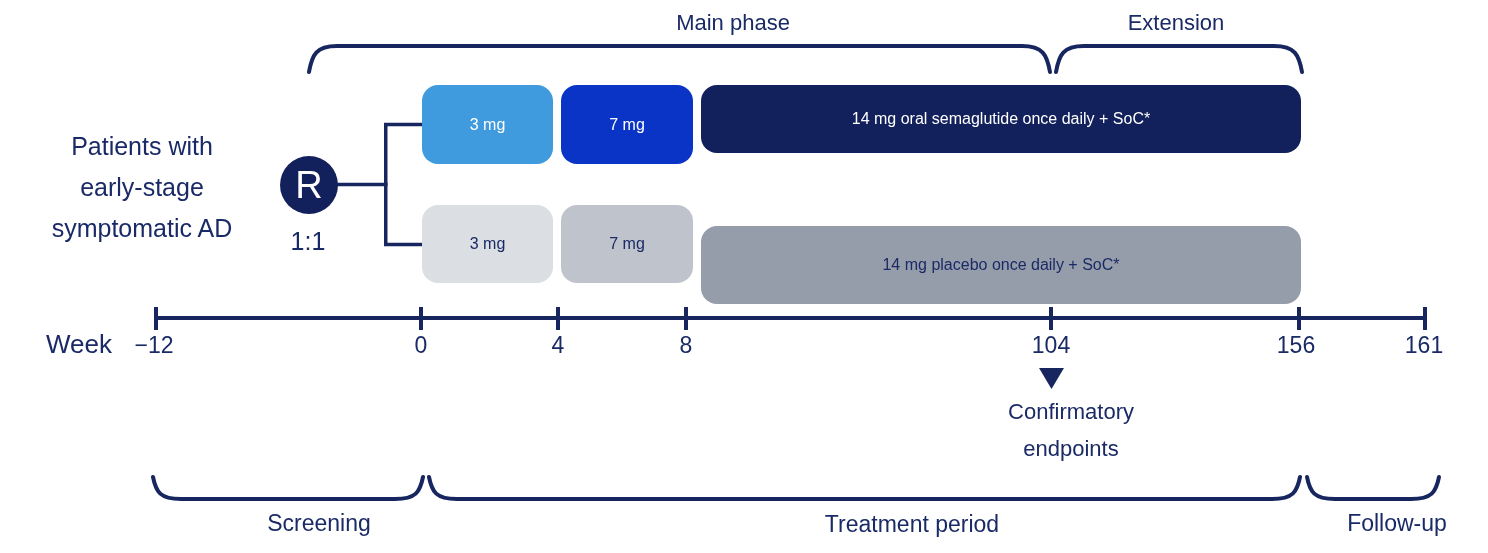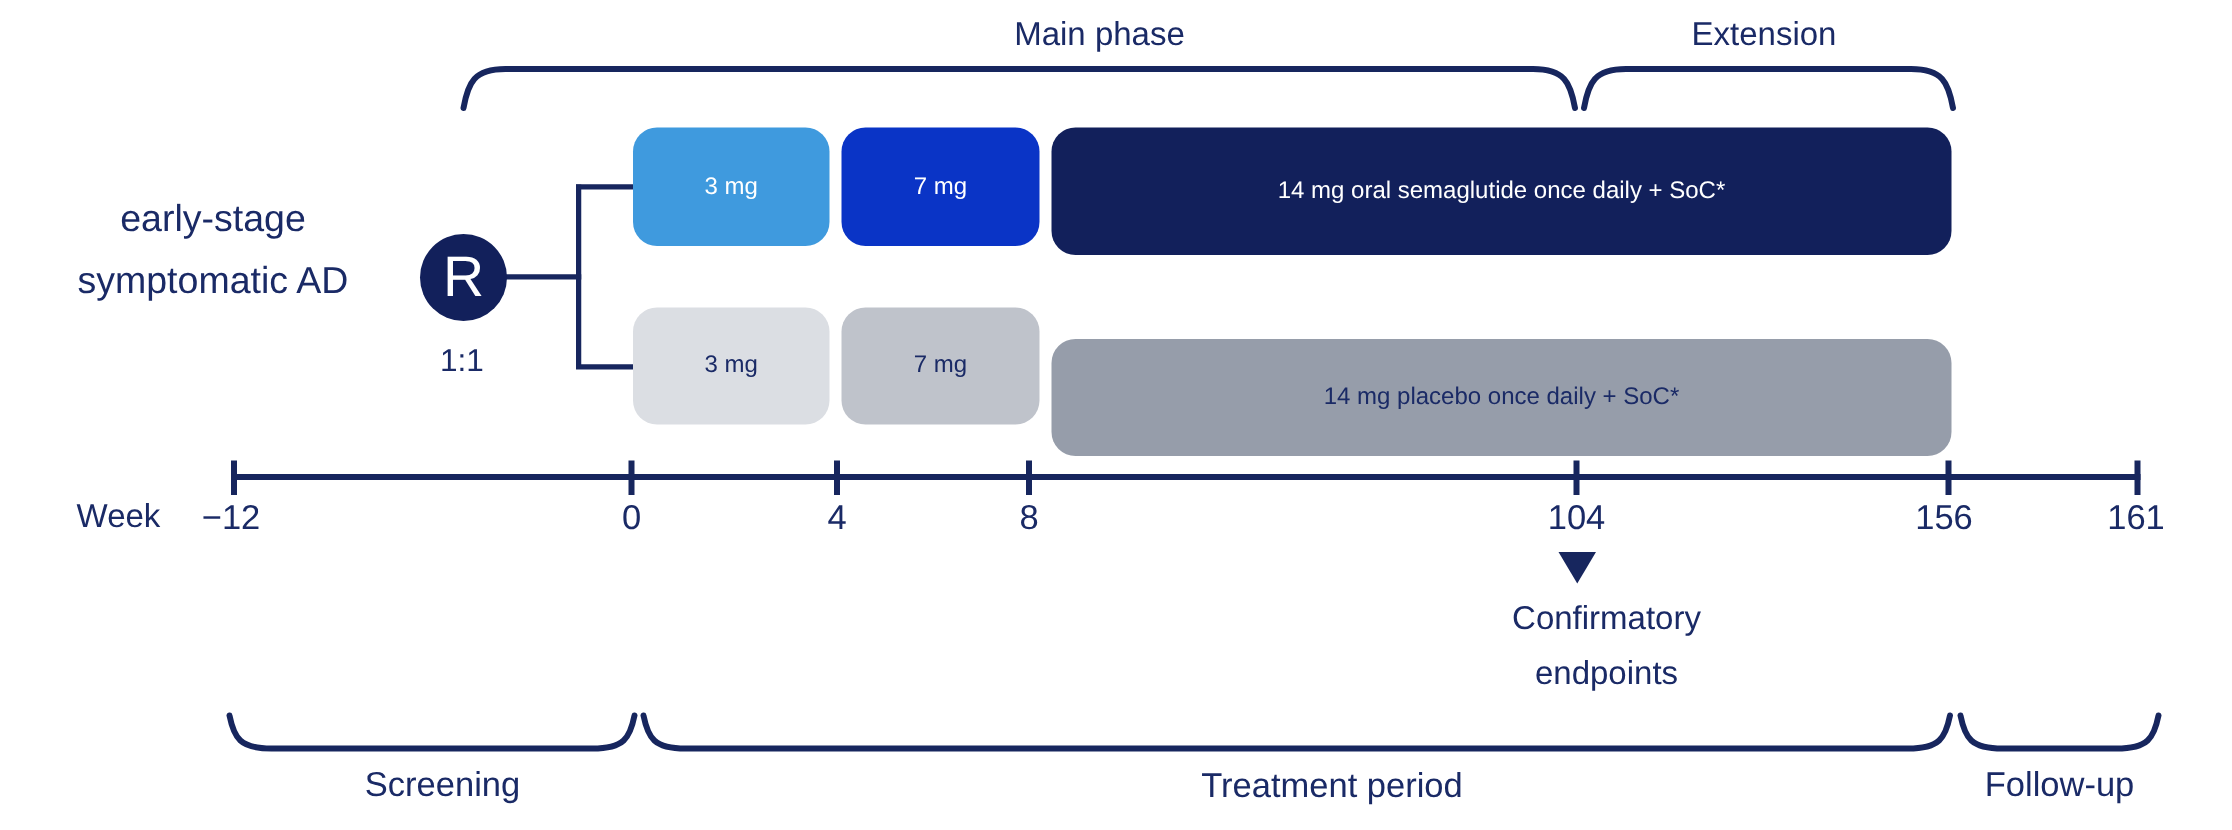--- a/index.html
+++ b/index.html
@@ -15,35 +15,35 @@
   .abs{position:absolute;}
   .center-xy{transform:translate(-50%,-50%);white-space:nowrap;}
   .center-x{transform:translateX(-50%);white-space:nowrap;}
   .phase-label{font-size:22px;}
   .pop-text{width:224px;text-align:center;font-size:25px;line-height:41px;}
   .r-circle{
     width:58px;height:58px;border-radius:50%;background:var(--box-navy,#12205b);
     color:#fff;display:flex;align-items:center;justify-content:center;
     font-size:38px;line-height:1;
   }
-  .ratio{font-size:21px;}
+  .ratio{font-size:25px;}
   .box{
     border-radius:16px;display:flex;align-items:center;justify-content:center;
     font-size:16px;white-space:nowrap;
   }
   .b-lightblue{background:var(--box-lightblue,#3f9ade);color:#fff;}
   .b-blue{background:var(--box-blue,#0a34c6);color:#fff;}
   .b-navy{background:var(--box-navy,#12205b);color:#fff;}
   .b-gray1{background:var(--box-gray-light,#dbdee3);color:var(--ink,#1a2a66);}
   .b-gray2{background:var(--box-gray-mid,#bfc3cb);color:var(--ink,#1a2a66);}
   .b-gray3{background:var(--box-gray-dark,#969daa);color:var(--ink,#1a2a66);margin-top:21px;}
-  .week-label{font-size:22px;text-align:right;}
+  .week-label{font-size:26px;text-align:right;}
   .tick-label{font-size:23px;}
   .annotation{text-align:center;font-size:22px;line-height:37px;}
-  .period-label{font-size:23px;}
+  .period-label{font-size:23px;margin-left:24px;}
   svg.layer{position:absolute;left:0;top:0;}
   .stroke{fill:none;stroke:var(--line,#17265e);stroke-width:4;stroke-linecap:round;}
   .stroke-thin{fill:none;stroke:var(--line,#17265e);stroke-width:3.5;stroke-linecap:butt;}
   .stroke-axis{fill:none;stroke:var(--line,#17265e);stroke-width:4;stroke-linecap:butt;}
   .fill-ink{fill:var(--line,#17265e);stroke:none;}
 </style>
 </head>
 <body>
 
 <div class="canvas">
@@ -65,32 +65,33 @@
 
     <path class="stroke" d="M 153 477 C 156 492 160 499 181 499 L 395 499 C 416 499 420 492 423 477"></path>
     <path class="stroke" d="M 429 477 C 432 492 436 499 457 499 L 1272 499 C 1293 499 1297 492 1300 477"></path>
     <path class="stroke" d="M 1307 477 C 1310 492 1314 499 1335 499 L 1411 499 C 1432 499 1436 492 1439 477"></path>
   </svg>
 
   <div class="abs center-xy phase-label" style="left:733px;top:23px;">Main phase</div>
   <div class="abs center-xy phase-label" style="left:1176px;top:23px;">Extension</div>
 
   <div class="abs pop-text" style="left:30px;top:126px;">
+    <div>Patients with</div>
     <div>early-stage</div>
     <div>symptomatic AD</div>
   </div>
 
   <div class="abs r-circle" style="left:280px;top:156px;">
     <span>R</span>
   </div>
   <div class="abs center-xy ratio" style="left:308px;top:241px;">1:1</div>
 
   <div class="abs box b-lightblue" style="left:422px;top:85px;width:131px;height:79px;">3 mg</div>
   <div class="abs box b-blue" style="left:561px;top:85px;width:132px;height:79px;">7 mg</div>
-  <div class="abs box b-navy" style="left:701px;top:85px;width:600px;height:85px;text-align:center;">14 mg oral semaglutide once daily + SoC*</div>
+  <div class="abs box b-navy" style="left:701px;top:85px;width:600px;height:68px;text-align:center;">14 mg oral semaglutide once daily + SoC*</div>
 
   <div class="abs box b-gray1" style="left:422px;top:205px;width:131px;height:78px;">3 mg</div>
   <div class="abs box b-gray2" style="left:561px;top:205px;width:132px;height:78px;">7 mg</div>
   <div class="abs box b-gray3" style="left:701px;top:205px;width:600px;height:78px;">14 mg placebo once daily + SoC*</div>
 
   <div class="abs center-xy week-label" style="left:79px;top:344px;">Week</div>
   <div class="abs center-xy tick-label" style="left:154px;top:345px;">−12</div>
   <div class="abs center-xy tick-label" style="left:421px;top:345px;">0</div>
   <div class="abs center-xy tick-label" style="left:558px;top:345px;">4</div>
   <div class="abs center-xy tick-label" style="left:686px;top:345px;">8</div>

